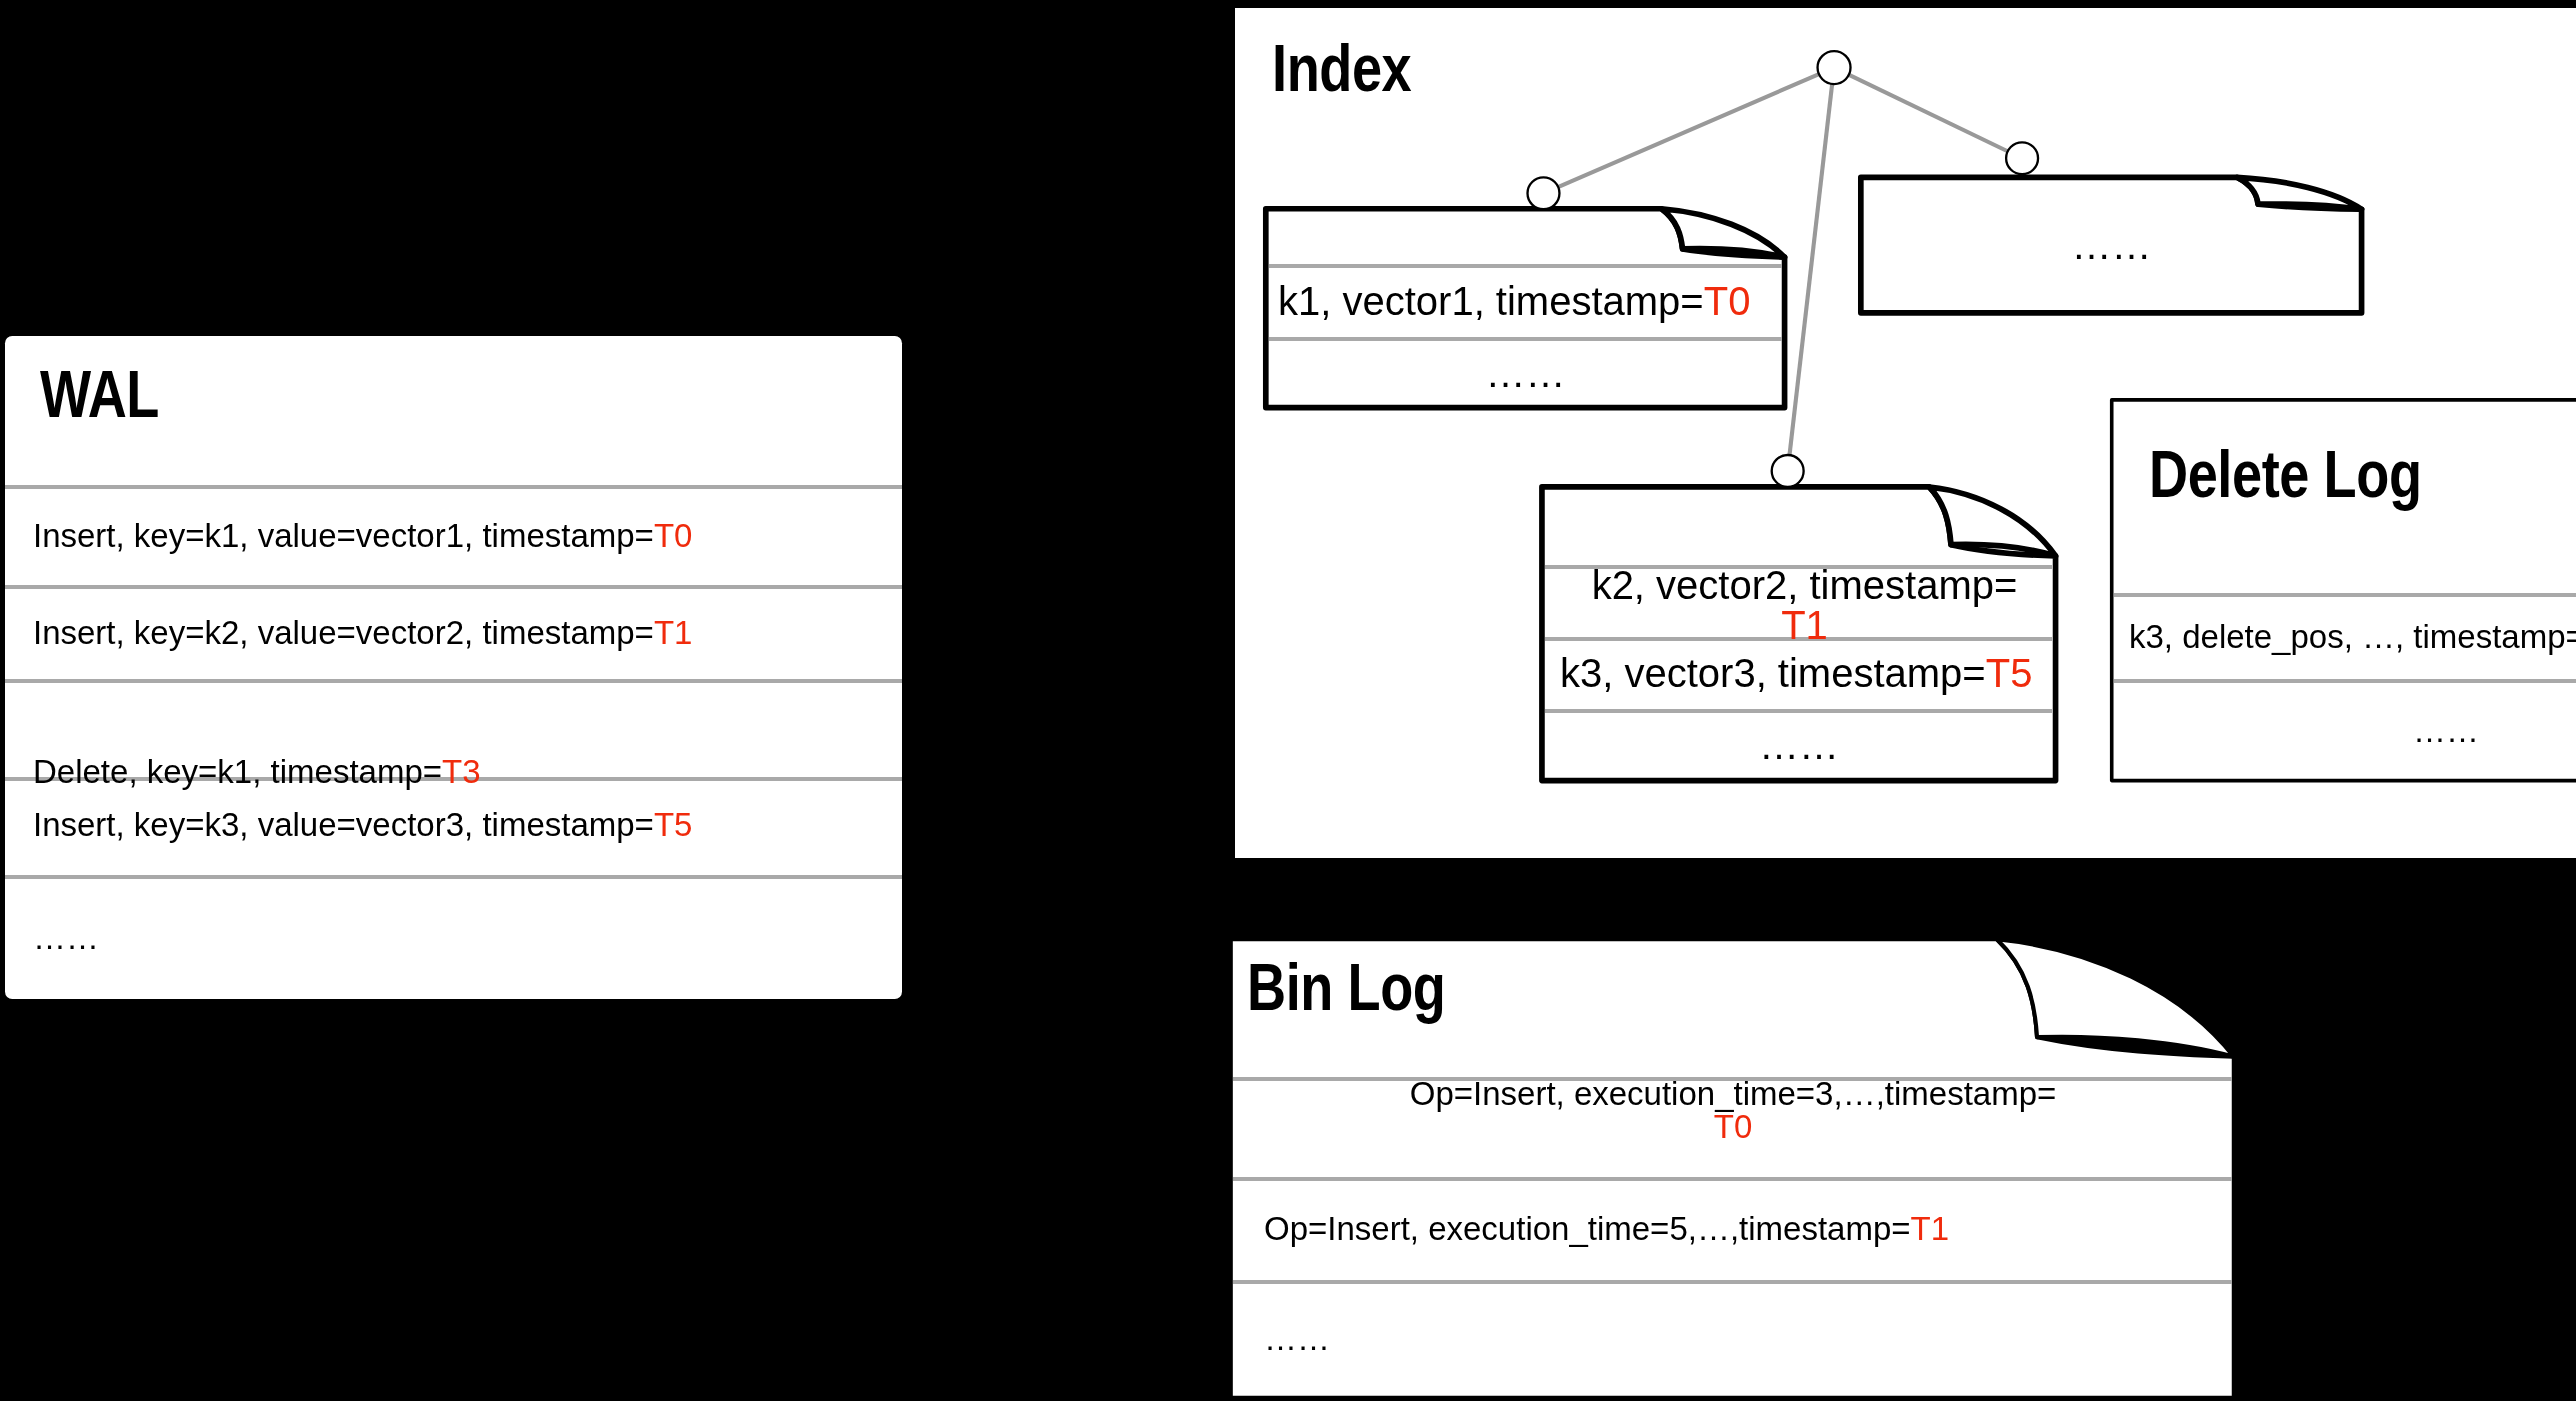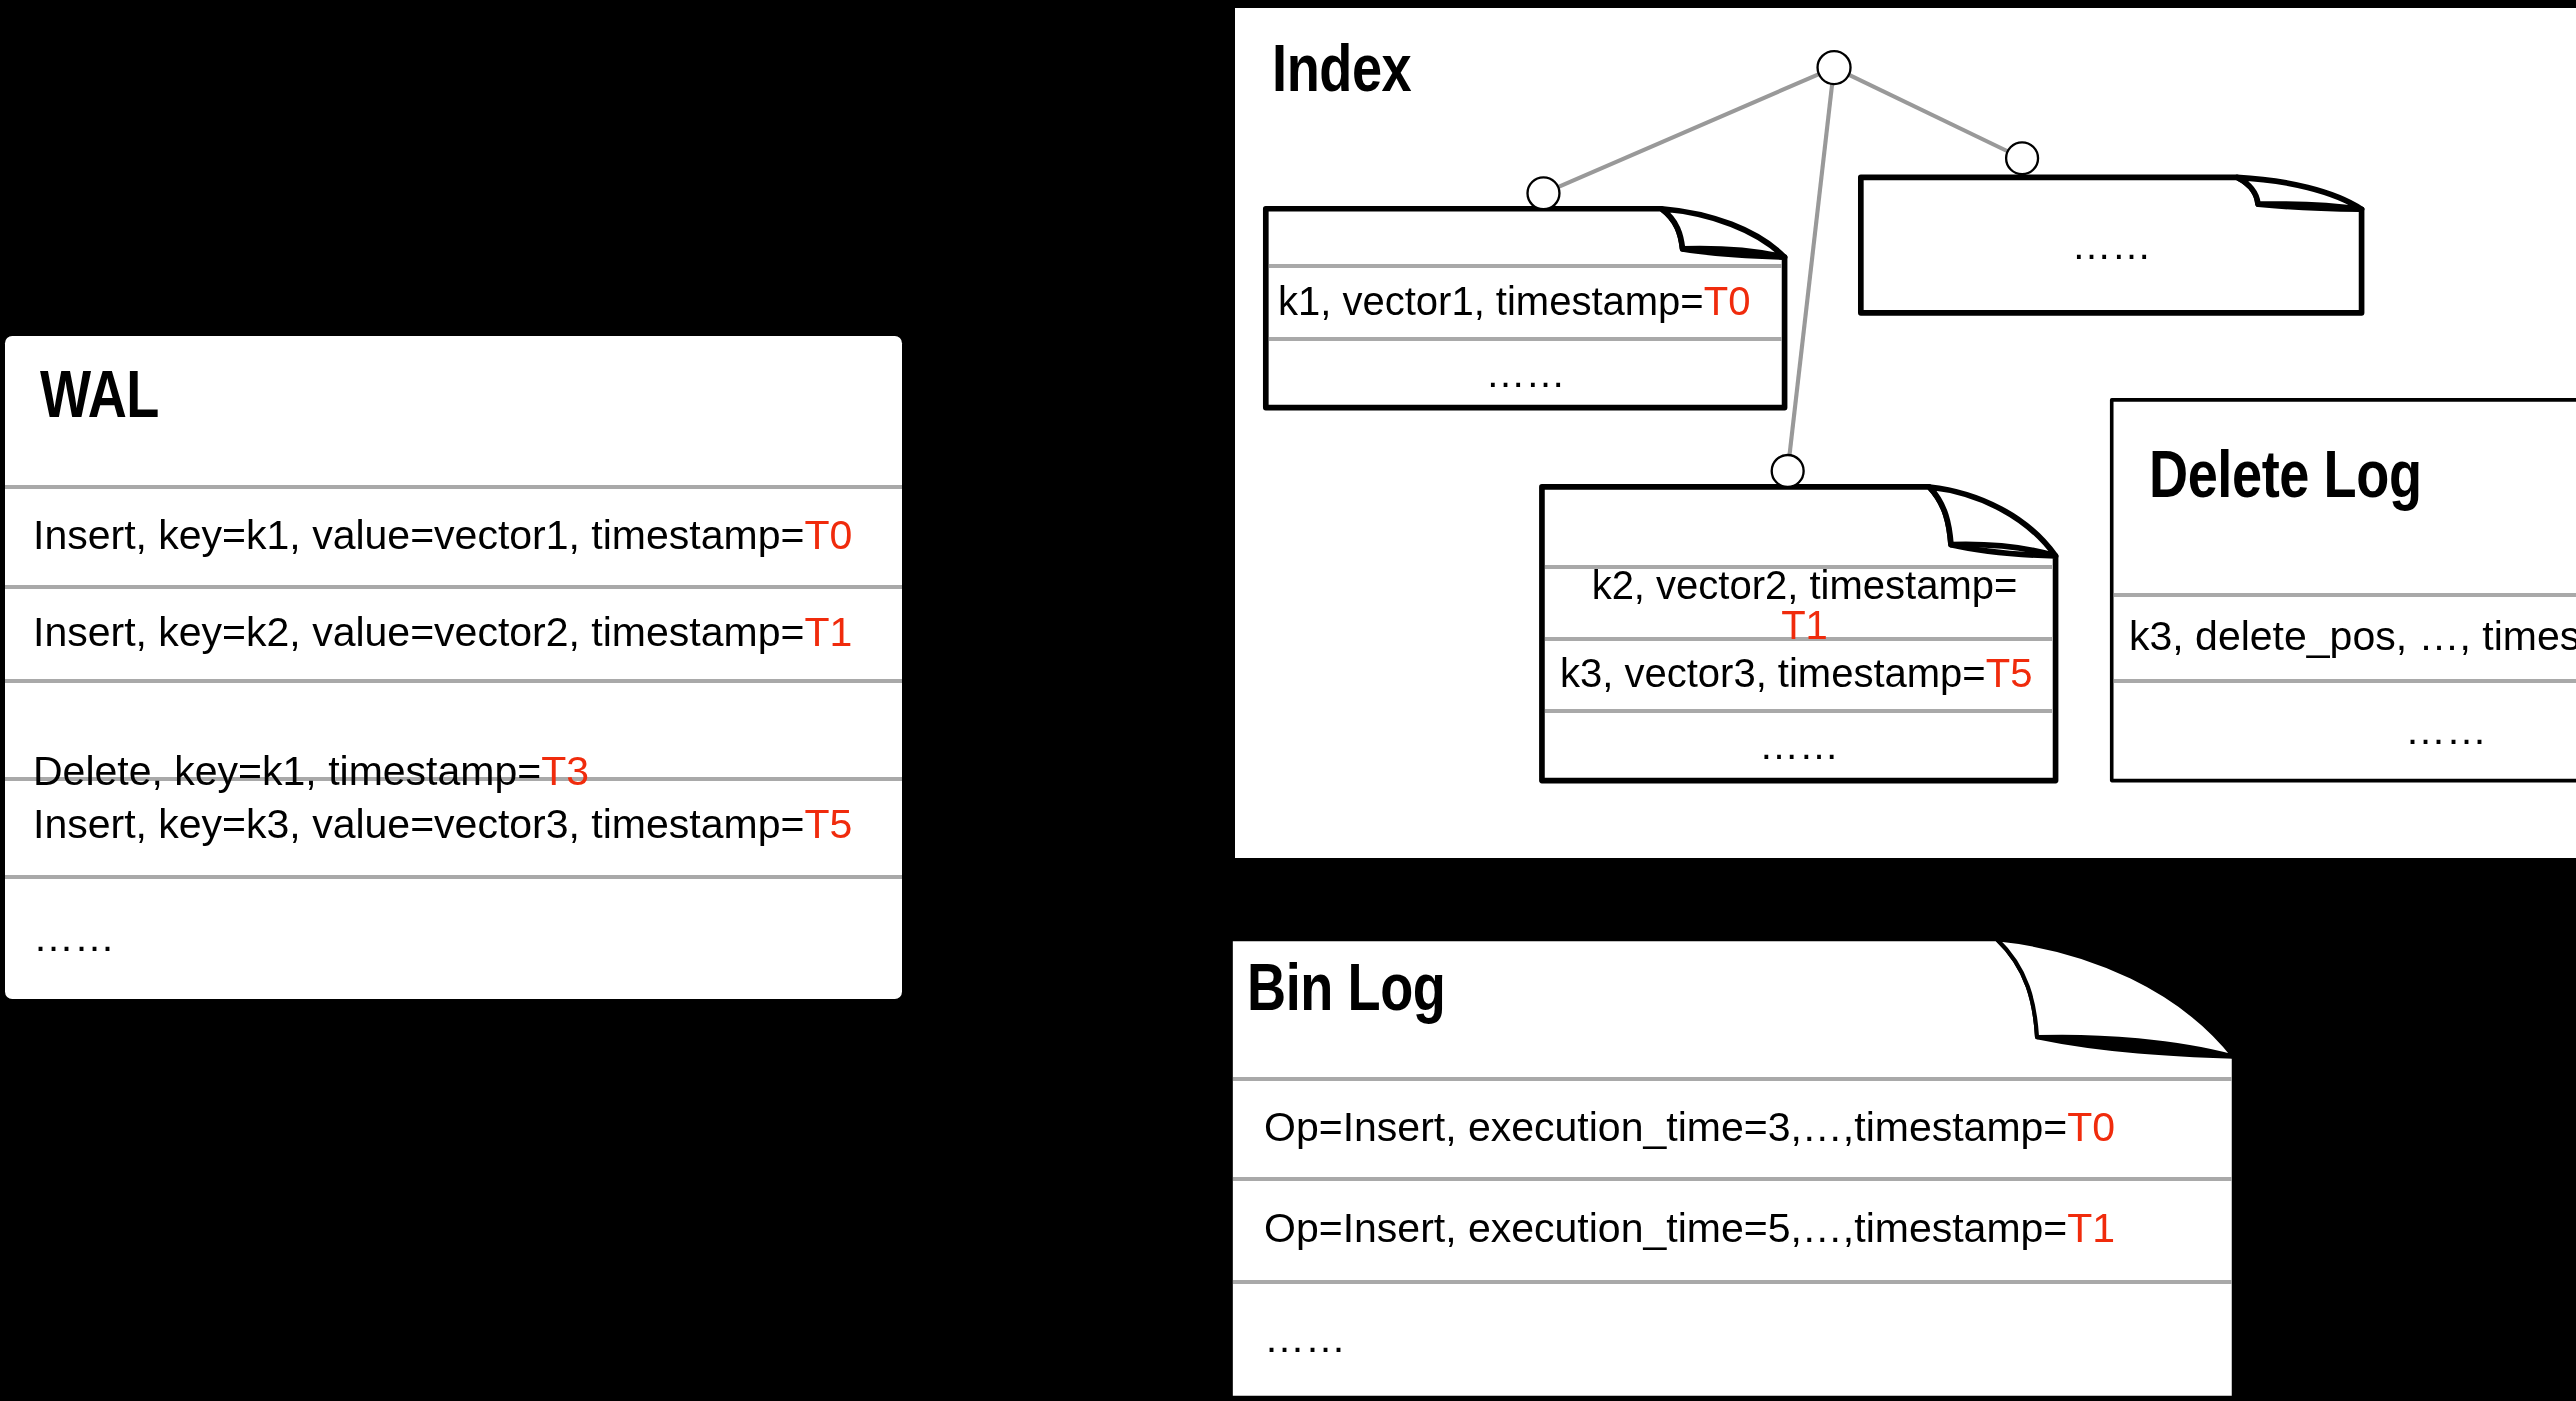--- a/index.html
+++ b/index.html
@@ -7,21 +7,21 @@
     position:relative;width:2817px;height:1402px;background:#000;overflow:hidden;
     font-family:"Liberation Sans","DejaVu Sans",sans-serif;color:#000;
   }
   .abs{position:absolute;box-sizing:border-box;}
   .panel{background:#fff;}
   .title{
     font-weight:700;font-size:66px;line-height:1;white-space:nowrap;
     transform:scaleX(0.82);transform-origin:left top;letter-spacing:-0.5px;
   }
   .row{
-    display:flex;align-items:center;font-size:41px;line-height:1;white-space:nowrap;
+    display:flex;align-items:center;font-size:33px;line-height:1;white-space:nowrap;
   }
   .row.center{justify-content:center;}
   .row.seg{font-size:40px;}
   .ts{color:var(--accent-red,#f02b0c);font-weight:400;}
   .divider{background:var(--divider,#a9a9a9);height:3.6px;}
   svg{position:absolute;left:0;top:0;}
   .note-body{fill:#fff;stroke:#000;stroke-linejoin:round;}
   .note-flap{fill:#fff;stroke:#000;stroke-linejoin:round;}
   .tree-edge{stroke:var(--edge-gray,#999);stroke-width:8;}
   .tree-node{fill:#fff;stroke:#000;stroke-width:4.5;}
@@ -134,21 +134,21 @@
     <span>k3, delete_pos, …, timestamp=</span>
   </div>
   <div class="abs row center" style="left:2112px;top:679px;width:668px;height:102px;">
     <span>……</span>
   </div>
 
   <div class="abs title" style="left:1247px;top:954px;">Bin Log</div>
   <div class="abs divider" style="left:1233px;top:1077px;width:999px;"></div>
   <div class="abs divider" style="left:1233px;top:1177px;width:999px;"></div>
   <div class="abs divider" style="left:1233px;top:1280px;width:999px;"></div>
-  <div class="abs row" style="left:1264px;top:1077px;width:938px;height:100px;">
+  <div class="abs row" style="left:1264px;top:1077px;width:938px;height:100px;flex-direction:column;">
     <span>Op=Insert, execution_time=3,…,timestamp=</span>
       <span class="ts">T0</span>
   </div>
   <div class="abs row" style="left:1264px;top:1177px;width:938px;height:103px;">
     <span>Op=Insert, execution_time=5,…,timestamp=</span>
       <span class="ts">T1</span>
   </div>
   <div class="abs row" style="left:1264px;top:1280px;width:938px;height:117px;">
     <span>……</span>
   </div>

